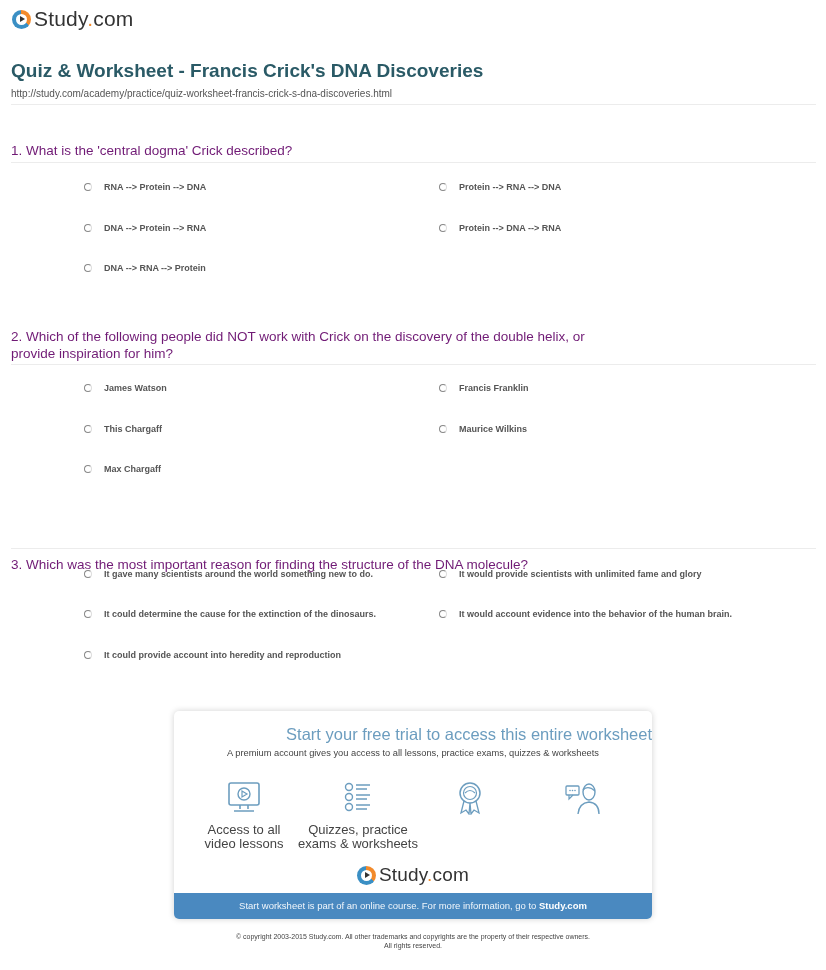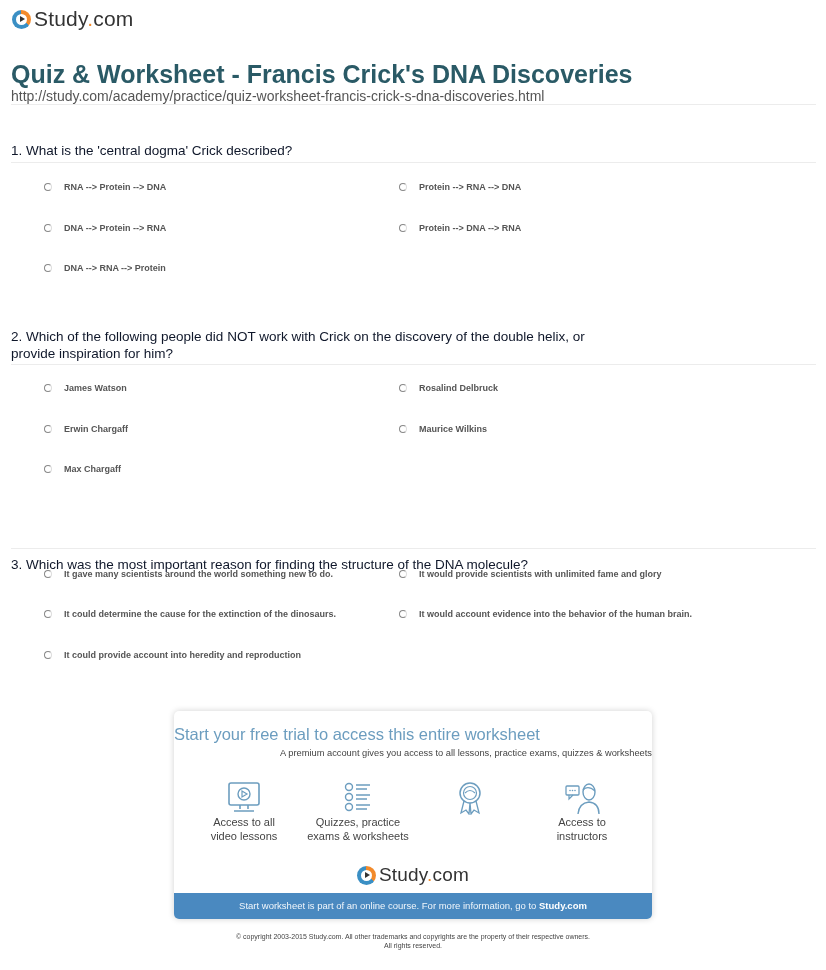--- a/index.html
+++ b/index.html
@@ -6,34 +6,34 @@
   html, body { width: 826px; height: 970px; background: #ffffff; overflow: hidden; }
   body { position: relative; font-family: "Liberation Sans", sans-serif; color: #333; }
 
   .logo { position: absolute; left: 12px; top: 7px; display: flex; align-items: center; }
   .logo-mark { width: 19px; height: 19px; border-radius: 50%; background: conic-gradient(#f28a2b 0 35%, #3a8fc4 35% 100%); position: relative; }
   .logo-mark::after { content: ""; position: absolute; left: 4px; top: 4px; width: 11px; height: 11px; border-radius: 50%; background: #fff; }
   .logo-play { position: absolute; left: 8px; top: 6px; width: 0; height: 0; border-left: 5px solid #333; border-top: 3.5px solid transparent; border-bottom: 3.5px solid transparent; z-index: 2; }
   .logo-text { font-size: 21px; color: #333; margin-left: 3px; letter-spacing: 0.2px; }
   .logo-text .dot { color: #f28a2b; }
 
-  .title { position: absolute; left: 11px; top: 60px; font-size: 25px; font-weight: bold; color: #2a5a66; letter-spacing: 0px; }
-  .url { position: absolute; left: 11px; top: 88px; font-size: 14px; color: #555; }
+  .title { position: absolute; left: 11px; top: 60px; font-size: 19px; font-weight: bold; color: #2a5a66; letter-spacing: 0px; }
+  .url { position: absolute; left: 11px; top: 88px; font-size: 10px; color: #555; }
   .rule { position: absolute; left: 11px; width: 805px; height: 1px; background: #ececec; }
 
-  .question { position: absolute; left: 11px; font-size: 13.5px; color: #0f172a; line-height: 17px; }
-  .opt { position: absolute; display: flex; align-items: center; font-size: 9px; font-weight: bold; color: #555; }
+  .question { position: absolute; left: 11px; font-size: 13.5px; color: #701a75; line-height: 17px; }
+  .opt { position: absolute; display: flex; align-items: center; font-size: 9px; font-weight: bold; color: #555; margin-left: 40px; }
   .radio { width: 8px; height: 8px; border-radius: 50%; border: 1.5px solid #888; border-right-color: #ddd; margin-right: 12px; background: #fff; }
 
   .promo { position: absolute; left: 174px; top: 711px; width: 478px; height: 208px; border-radius: 5px; box-shadow: 0 0 6px rgba(0,0,0,0.18); background: #fff; overflow: hidden; }
-  .promo-title { position: absolute; left: 0; top: 14px; width: 100%; text-align: left; font-size: 16.5px; color: #6c9dbf; }
-  .promo-sub { position: absolute; left: 0; top: 37px; width: 100%; text-align: right; font-size: 9.3px; color: #444; }
+  .promo-title { position: absolute; left: 0; top: 14px; width: 100%; text-align: right; font-size: 16.5px; color: #6c9dbf; }
+  .promo-sub { position: absolute; left: 0; top: 37px; width: 100%; text-align: center; font-size: 9.3px; color: #444; }
   .feat { position: absolute; top: 70px; width: 120px; text-align: center; }
   .feat svg { display: block; margin: 0 auto; }
-  .feat-label { font-size: 11px; color: #444; line-height: 14px; margin-top: 0; }
+  .feat-label { font-size: 13px; color: #444; line-height: 14px; margin-top: 8px; }
   .promo-logo { position: absolute; left: 0; top: 153px; width: 100%; display: flex; justify-content: center; align-items: center; }
   .promo-logo .logo-text { font-size: 19px; }
   .promo-bar { position: absolute; left: 0; bottom: 0; width: 100%; height: 26px; background: #4a89c0; color: #f0f6fb; font-size: 9.5px; text-align: center; line-height: 26px; }
   .promo-bar b { font-weight: bold; color: #fff; }
 
   .copy { position: absolute; left: 0; top: 932px; width: 826px; text-align: center; font-size: 7px; color: #444; line-height: 9px; }
 </style>
 </head>
 <body>
 
@@ -75,25 +75,25 @@
   <div>2. Which of the following people did NOT work with Crick on the discovery of the double helix, or</div>
   <div>provide inspiration for him?</div>
 </div>
 <div class="rule" style="top:364px"></div>
 <div class="opt" style="left:44px;top:383px">
     <span class="radio"></span>
     <span>James Watson</span>
   </div>
 <div class="opt" style="left:399px;top:383px">
     <span class="radio"></span>
-    <span>Rosalind Delbruck</span>
+    <span>Francis Franklin</span>
   </div>
 <div class="opt" style="left:44px;top:424px">
     <span class="radio"></span>
-    <span>Erwin Chargaff</span>
+    <span>This Chargaff</span>
   </div>
 <div class="opt" style="left:399px;top:424px">
     <span class="radio"></span>
     <span>Maurice Wilkins</span>
   </div>
 <div class="opt" style="left:44px;top:464px">
     <span class="radio"></span>
     <span>Max Chargaff</span>
   </div>
 
@@ -163,24 +163,20 @@
     <svg width="36" height="34" viewBox="0 0 36 34">
       <rect x="2" y="5" width="13" height="9" rx="1" fill="none" stroke="#6c9dbf" stroke-width="1.3"></rect>
       <path d="M5 14 L5 18 L9 14" fill="none" stroke="#6c9dbf" stroke-width="1.2"></path>
       <circle cx="6" cy="9.5" r="0.8" fill="#6c9dbf"></circle>
         <circle cx="8.5" cy="9.5" r="0.8" fill="#6c9dbf"></circle>
         <circle cx="11" cy="9.5" r="0.8" fill="#6c9dbf"></circle>
       <ellipse cx="25" cy="11" rx="6" ry="8" fill="none" stroke="#6c9dbf" stroke-width="1.4"></ellipse>
       <path d="M19 9 Q24 4 31 10" fill="none" stroke="#6c9dbf" stroke-width="1.2"></path>
       <path d="M14 33 Q15 22 25 21 Q35 22 35 33" fill="none" stroke="#6c9dbf" stroke-width="1.4"></path>
     </svg>
-    <div class="feat-label">
-        <div>Access to</div>
-        <div>instructors</div>
-      </div>
   </div>
 
   <div class="promo-logo">
     <div class="logo-mark">
         <span class="logo-play"></span>
       </div>
     <span class="logo-text"><span>Study</span><span class="dot">.</span><span>com</span></span>
   </div>
 
   <div class="promo-bar">

